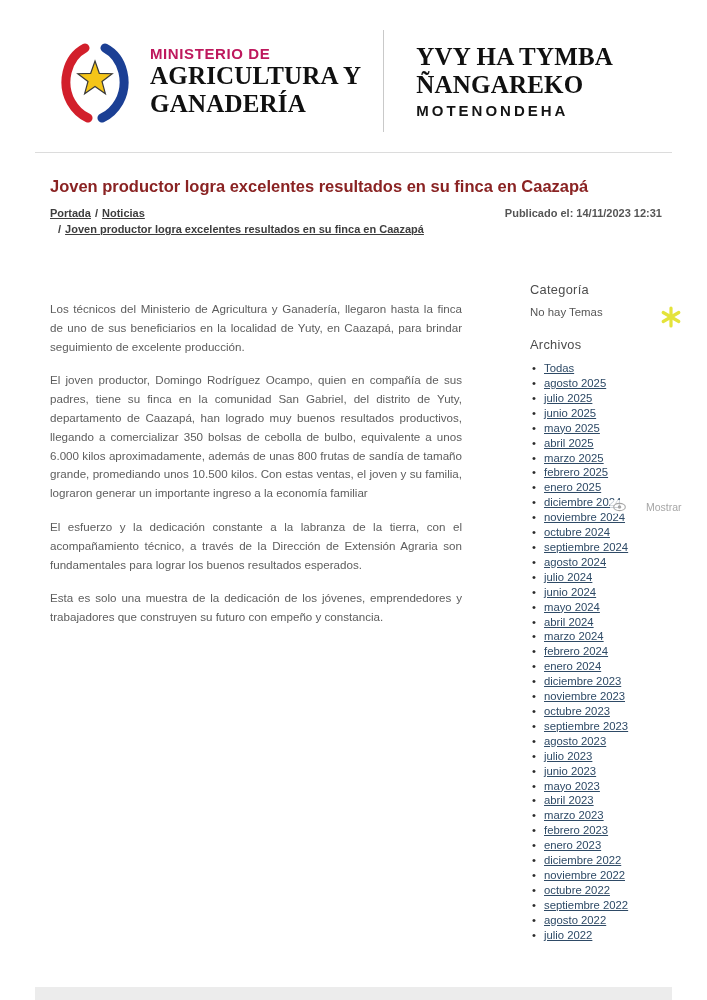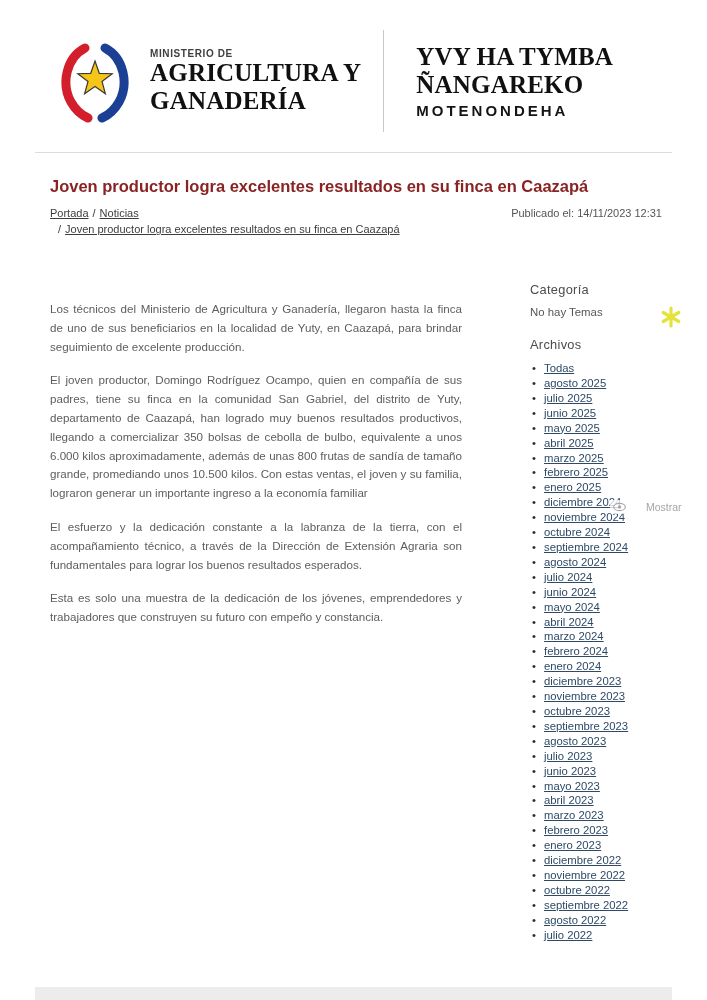--- a/index.html
+++ b/index.html
@@ -7,34 +7,34 @@
   .page {
     position:relative; width:707px; height:1000px; margin:0 auto;
     background:#ffffff; overflow:hidden;
     font-family:"Liberation Sans", sans-serif; color:#444;
   }
 
   
   .site-header { display:flex; align-items:center; padding:30px 0 0 54px; }
   .logo-wrap { width:82px; height:84px; flex:0 0 auto; }
   .header-block { padding-left:14px; }
-  .hb-small { font-size:10px; font-weight:bold; color:#404040; letter-spacing:.6px; }
+  .hb-small { font-size:15px; font-weight:bold; color:#be185d; letter-spacing:.6px; }
   .hb-big { font-family:"Liberation Serif", serif; font-size:25px; font-weight:bold; color:#101010; line-height:1.12; letter-spacing:.2px; }
   .hb-caps { font-size:15px; font-weight:bold; color:#141414; letter-spacing:3px; margin-top:3px; }
   .hb-caps-r { font-size:15px; font-weight:bold; color:#141414; letter-spacing:1.2px; margin-bottom:2px; }
   .v-divider { width:1px; height:102px; background:#c9c9c9; margin:0 18px 0 22px; flex:0 0 auto; }
 
   .top-rule { border:none; border-top:1px solid #dcdcdc; margin:20px 35px 0 35px; }
 
   
   .page-title {
     margin:22px 60px 0 50px; max-width:600px;
     font-size:16.5px; font-weight:bold; line-height:1.35; color:#8a2323;
   }
-  .meta-row { display:flex; justify-content:space-between; align-items:flex-start; margin:9px 45px 0 50px; }
+  .meta-row { display:flex; justify-content:space-between; align-items:flex-start; margin:9px 45px 0 50px;font-weight:bold; }
   .breadcrumb { font-size:11px; color:#3d3d3d; line-height:1.45; max-width:440px; }
   .breadcrumb a { color:#3d3d3d; text-decoration:underline; }
   .breadcrumb .sep { margin:0 4px; text-decoration:none; }
   .breadcrumb .line2 { padding-left:4px; }
   .published { font-size:11px; color:#555; white-space:nowrap; padding-top:1px;margin-left:36px; }
 
   
   .content-row { display:flex; margin:30px 35px 0 50px; gap:68px; }
   .article-col { width:412px; flex:0 0 auto;margin-top:32px; }
   .article-col p {

